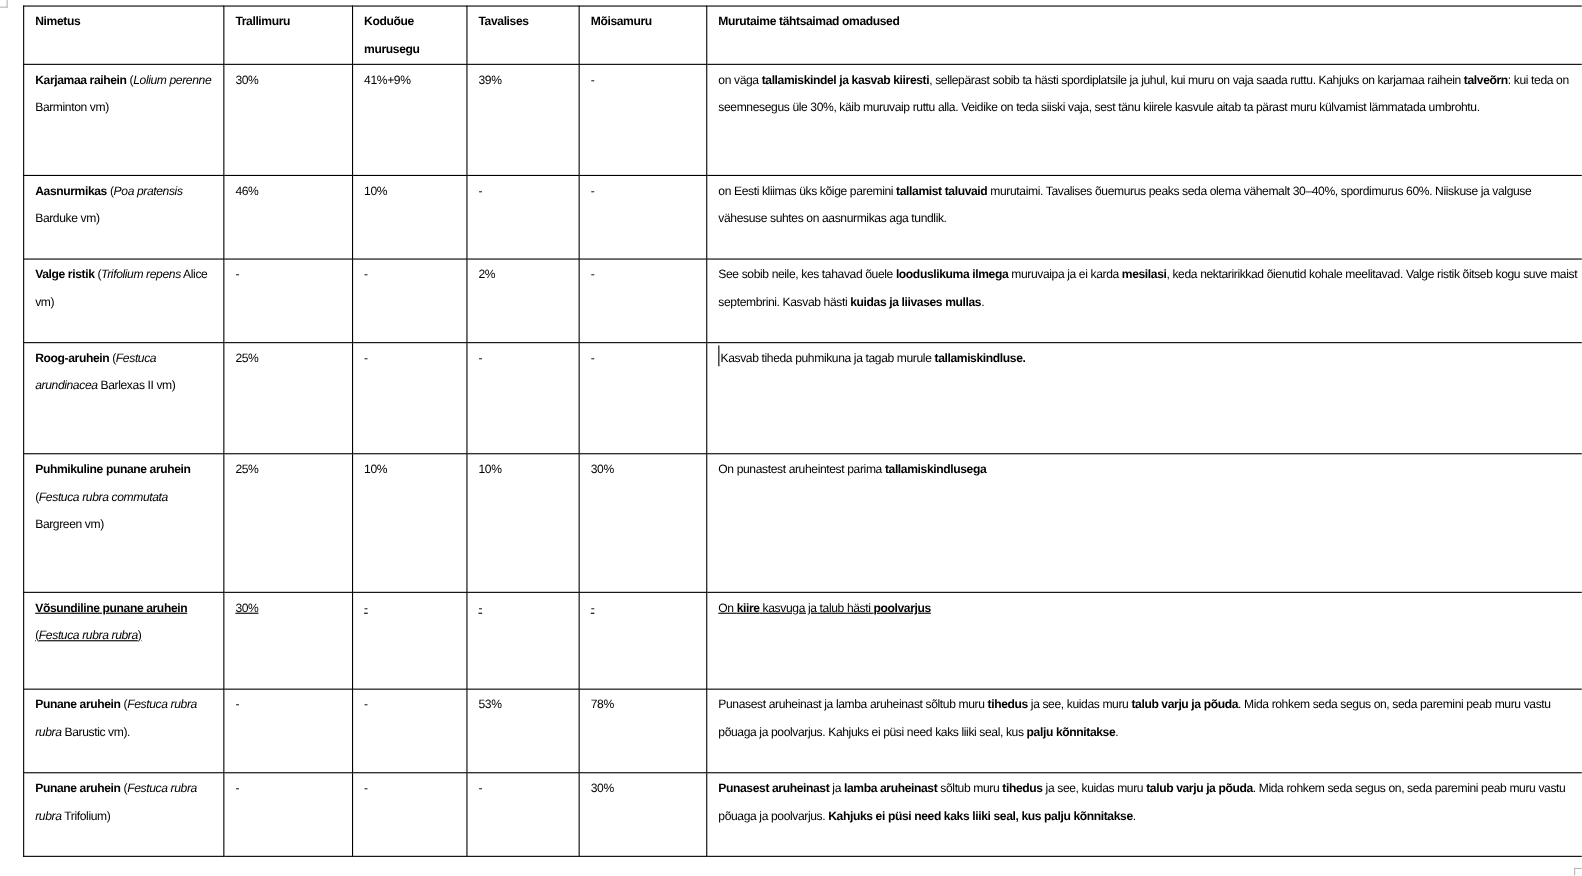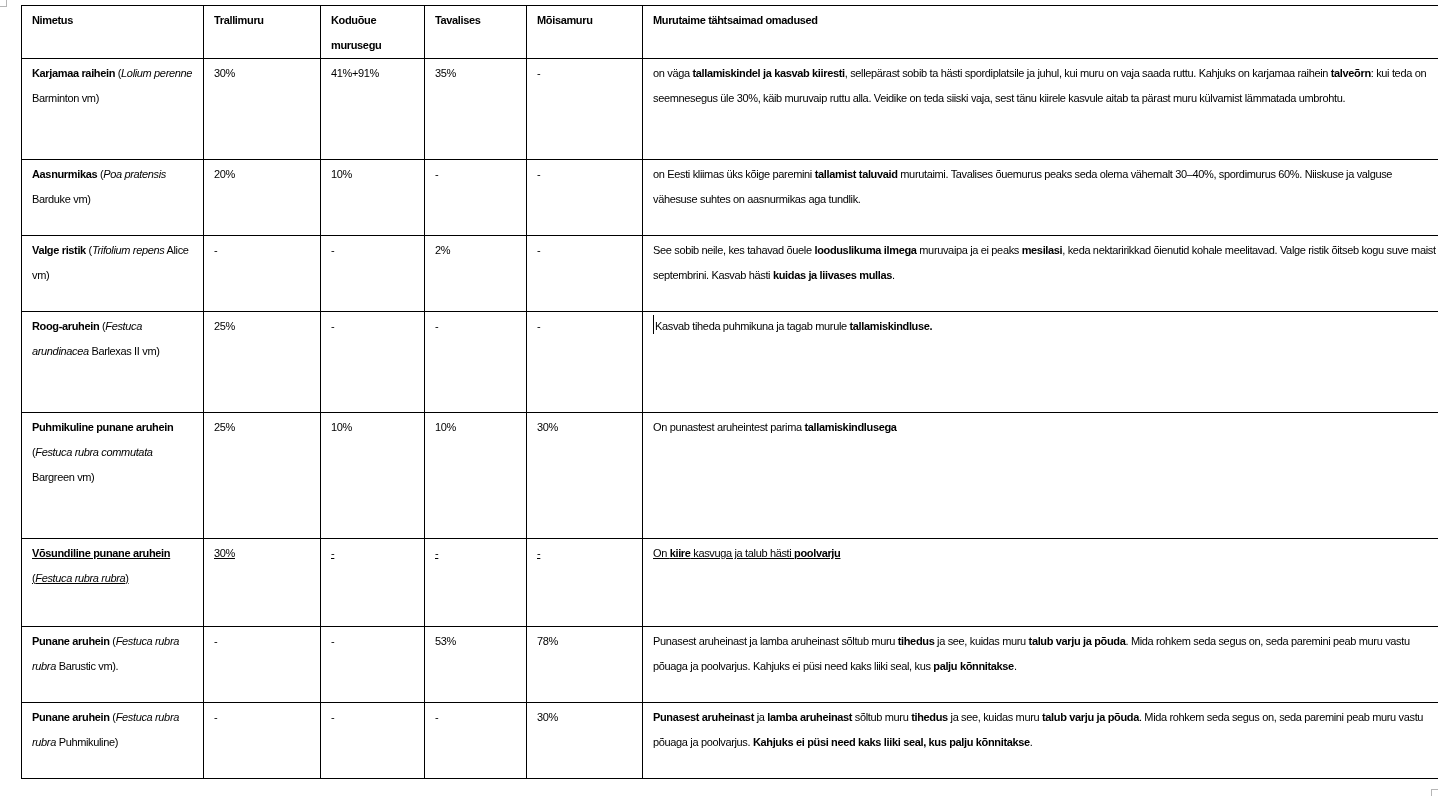--- a/index.html
+++ b/index.html
@@ -97,42 +97,42 @@
       <th>Tavalises</th>
       <th>Mõisamuru</th>
       <th>Murutaime tähtsaimad omadused</th>
     </tr>
   </thead>
   <tbody id="table-body">
 
     <tr class="r-1">
       <td><span class="b">Karjamaa raihein</span><span> (</span><span class="i">Lolium perenne</span><span> Barminton vm)</span></td>
       <td>30%</td>
-      <td>41%+91%</td>
-      <td>35%</td>
+      <td>41%+9%</td>
+      <td>39%</td>
       <td>-</td>
       <td><span>on väga </span><span class="b">tallamiskindel ja kasvab kiiresti</span><span>, sellepärast sobib ta hästi spordiplatsile ja juhul, kui muru on vaja saada ruttu. Kahjuks on karjamaa raihein  </span><span class="b">talveõrn</span><span>: kui teda on seemnesegus üle 30%, käib muruvaip ruttu alla. Veidike on teda siiski vaja, sest tänu kiirele kasvule aitab ta pärast muru külvamist lämmatada umbrohtu.</span></td>
     </tr>
 
     <tr class="r-2">
       <td><span class="b">Aasnurmikas</span><span> (</span><span class="i">Poa pratensis</span><span> Barduke vm)</span></td>
-      <td>20%</td>
+      <td>46%</td>
       <td>10%</td>
       <td>-</td>
       <td>-</td>
       <td><span>on Eesti kliimas üks kõige paremini </span><span class="b">tallamist taluvaid</span><span> murutaimi. Tavalises õuemurus peaks seda olema vähemalt 30–40%, spordimurus 60%. Niiskuse ja valguse vähesuse suhtes on aasnurmikas aga tundlik.</span></td>
     </tr>
 
     <tr class="r-3">
       <td><span class="b">Valge ristik</span><span> (</span><span class="i">Trifolium repens</span><span> Alice vm)</span></td>
       <td>-</td>
       <td>-</td>
       <td>2%</td>
       <td>-</td>
-      <td><span>See sobib neile, kes tahavad õuele </span><span class="b">looduslikuma ilmega</span><span> muruvaipa ja ei peaks </span><span class="b">mesilasi</span><span>, keda nektaririkkad õienutid kohale meelitavad. Valge ristik õitseb kogu suve maist septembrini. Kasvab hästi </span><span class="b">kuidas ja liivases mullas</span><span>.</span></td>
+      <td><span>See sobib neile, kes tahavad õuele </span><span class="b">looduslikuma ilmega</span><span> muruvaipa ja ei karda </span><span class="b">mesilasi</span><span>, keda nektaririkkad õienutid kohale meelitavad. Valge ristik õitseb kogu suve maist septembrini. Kasvab hästi </span><span class="b">kuidas ja liivases mullas</span><span>.</span></td>
     </tr>
 
     <tr class="r-4">
       <td><span class="b">Roog-aruhein</span><span> (</span><span class="i">Festuca arundinacea</span><span> Barlexas II vm)</span></td>
       <td>25%</td>
       <td>-</td>
       <td>-</td>
       <td>-</td>
       <td><span class="cursor"></span><span>Kasvab tiheda puhmikuna ja tagab murule </span><span class="b">tallamiskindluse.</span></td>
     </tr>
@@ -145,34 +145,34 @@
       <td>30%</td>
       <td><span>On punastest aruheintest parima </span><span class="b">tallamiskindlusega</span></td>
     </tr>
 
     <tr class="r-6">
       <td><span class="b">Võsundiline punane aruhein</span><span> (</span><span class="i">Festuca rubra rubra</span><span>)</span></td>
       <td>30%</td>
       <td>-</td>
       <td>-</td>
       <td>-</td>
-      <td><span>On </span><span class="b">kiire</span><span> kasvuga ja talub hästi </span><span class="b">poolvarju</span></td>
+      <td><span>On </span><span class="b">kiire</span><span> kasvuga ja talub hästi </span><span class="b">poolvarjus</span></td>
     </tr>
 
     <tr class="r-7">
       <td><span class="b">Punane aruhein</span><span> (</span><span class="i">Festuca rubra rubra</span><span> Barustic vm).</span></td>
       <td>-</td>
       <td>-</td>
       <td>53%</td>
       <td>78%</td>
       <td><span>Punasest aruheinast ja lamba aruheinast sõltub muru </span><span class="b">tihedus</span><span> ja see, kuidas muru </span><span class="b">talub varju ja põuda</span><span>. Mida rohkem seda segus on, seda paremini peab muru vastu põuaga ja poolvarjus. Kahjuks ei püsi need kaks liiki seal, kus </span><span class="b">palju kõnnitakse</span><span>.</span></td>
     </tr>
 
     <tr class="r-8">
-      <td><span class="b">Punane aruhein</span><span> (</span><span class="i">Festuca rubra rubra</span><span> Puhmikuline)</span></td>
+      <td><span class="b">Punane aruhein</span><span> (</span><span class="i">Festuca rubra rubra</span><span> Trifolium)</span></td>
       <td>-</td>
       <td>-</td>
       <td>-</td>
       <td>30%</td>
       <td><span class="b">Punasest aruheinast</span><span> ja </span><span class="b">lamba aruheinast</span><span> sõltub muru </span><span class="b">tihedus</span><span> ja see, kuidas muru </span><span class="b">talub varju ja põuda</span><span>. Mida rohkem seda segus on, seda paremini peab muru vastu põuaga ja poolvarjus. </span><span class="b">Kahjuks ei püsi need kaks liiki seal, kus palju kõnnitakse</span><span>.</span></td>
     </tr>
   </tbody>
 </table>
 
 </body></html>

